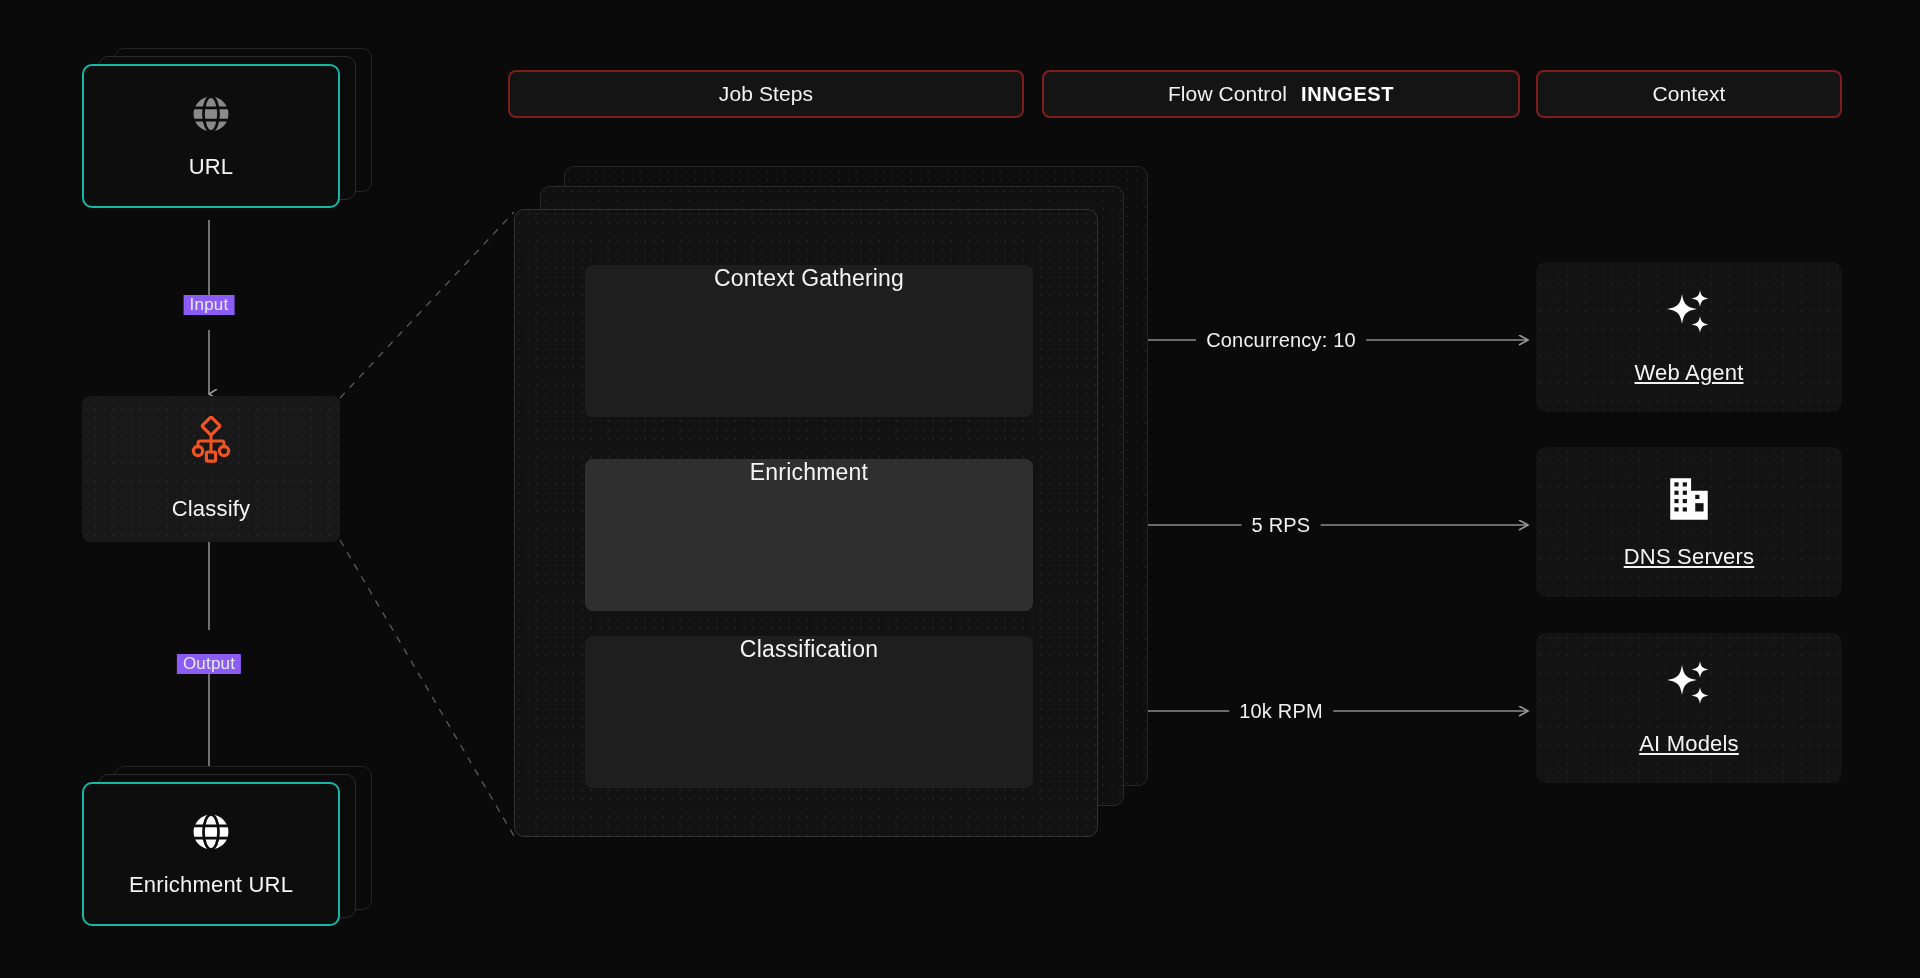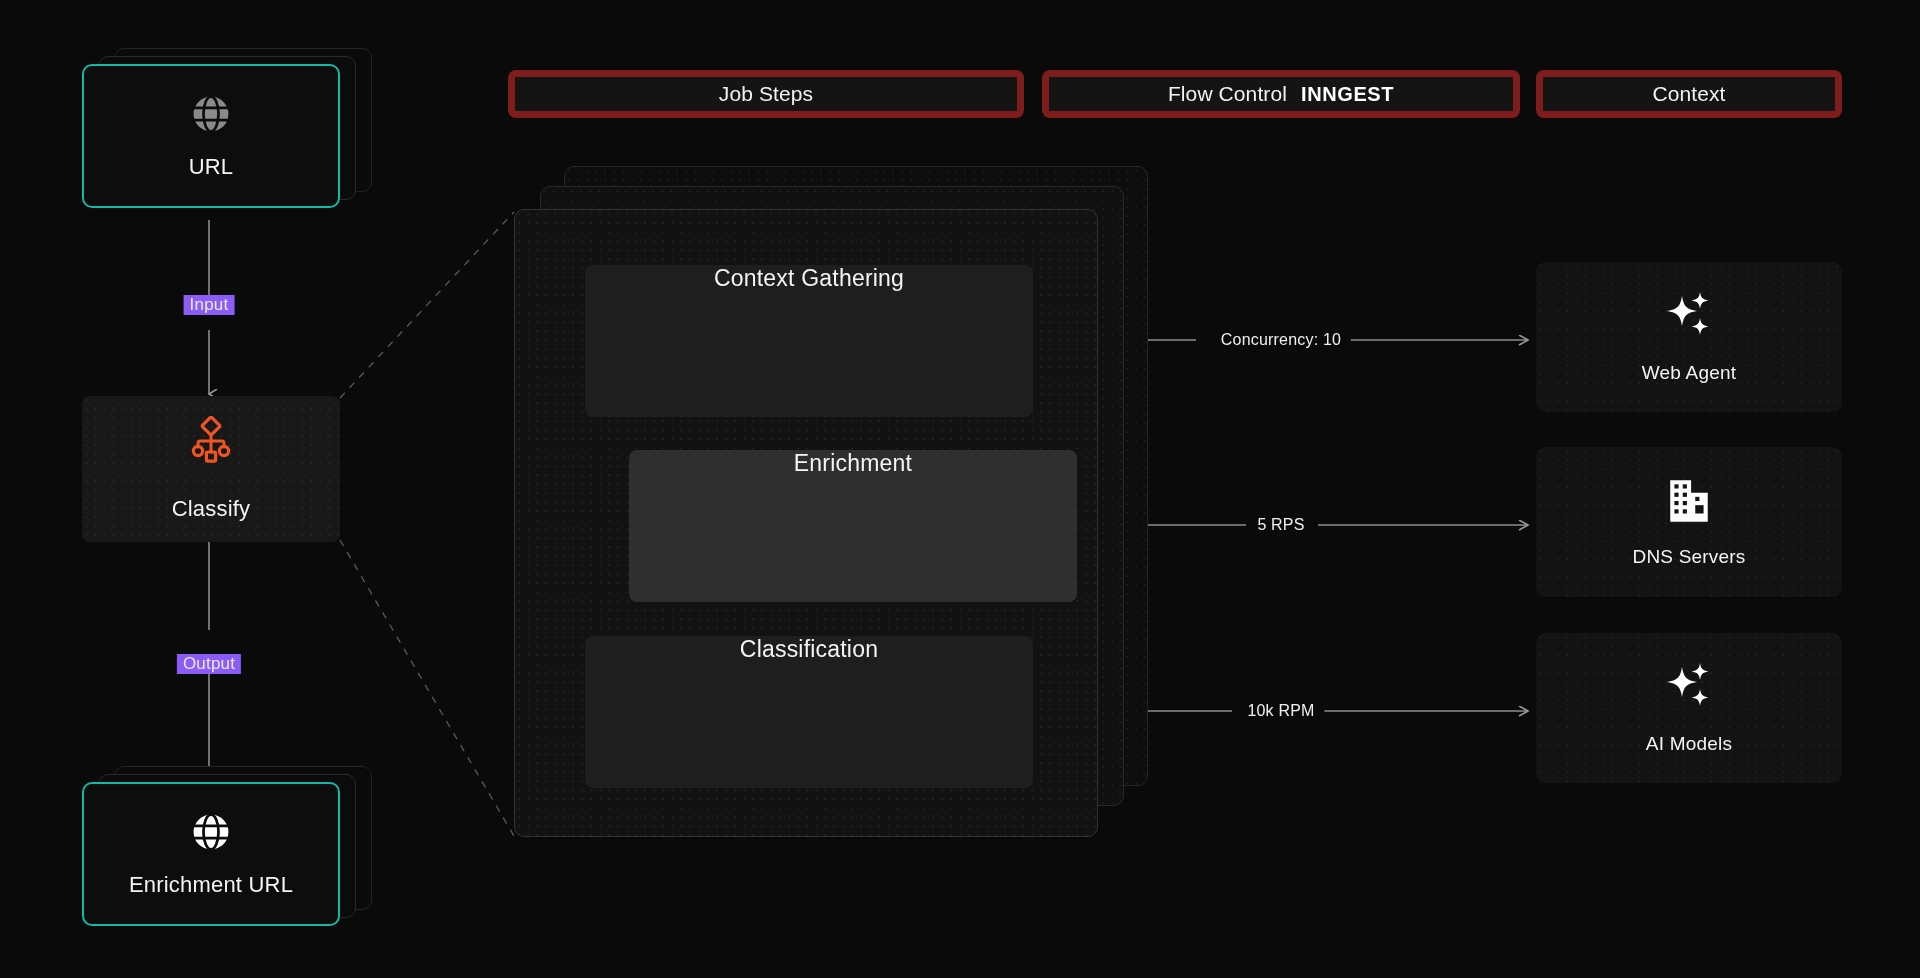--- a/index.html
+++ b/index.html
@@ -19,21 +19,21 @@
     height: 978px;
     background: #0a0a0a;
     overflow: hidden;
   }
 
   
   .tab {
     position: absolute;
     top: 70px;
     height: 48px;
-    border: 7px solid #7f1d1d;
+    border: 2px solid #7f1d1d;
     border-radius: 8px;
     background: #141414;
     display: flex;
     align-items: center;
     justify-content: center;
     gap: 14px;
     color: #f2f2f2;
     font-size: 21px;
     letter-spacing: 0.1px;
     box-sizing: border-box;
@@ -123,21 +123,21 @@
     font-size: 17px;
     letter-spacing: 0.2px;
     white-space: nowrap;
     background: #8b5cf6;
     padding: 0 6px;
   }
 
   .flow-label {
     position: absolute;
     color: #f0f0f0;
-    font-size: 16px;
+    font-size: 20px;
     letter-spacing: 0.2px;
     white-space: nowrap;
     background: #0a0a0a;
     padding: 0 10px;
     transform: translate(-50%, -50%);
   }
 
   
   .panel-ghost2 {
     position: absolute;
@@ -209,22 +209,23 @@
     background-size: 9px 9px;
     box-sizing: border-box;
     display: flex;
     flex-direction: column;
     align-items: center;
     justify-content: center;
     gap: 16px;
   }
   .ctx-label {
     color: #f4f4f4;
-    font-size: 19px;
-    letter-spacing: 0.2px;
+    font-size: 22px;
+    letter-spacing: 0.2px;
+    text-decoration: underline;
   }
 
   svg.lines {
     position: absolute;
     left: 0; top: 0;
     width: 1920px; height: 978px;
     pointer-events: none;
   }
 </style>
 </head>
@@ -327,21 +328,21 @@
       </div>
     </div>
   </div>
 
   <div class="panel-ghost2"></div>
   <div class="panel-ghost1"></div>
   <div class="panel-main">
     <div class="step-box" style="top:55px;">
       <span class="step-label">Context Gathering</span>
     </div>
-    <div class="step-box active" style="top:240px;margin-left:44px;">
+    <div class="step-box active" style="top:249px;">
       <span class="step-label">Enrichment</span>
     </div>
     <div class="step-box" style="top:426px;">
       <span class="step-label">Classification</span>
     </div>
   </div>
 
   <div class="flow-label" style="left:1281px; top:340px;">Concurrency: 10</div>
   <div class="flow-label" style="left:1281px; top:525px;">5 RPS</div>
   <div class="flow-label" style="left:1281px; top:711px;">10k RPM</div>

